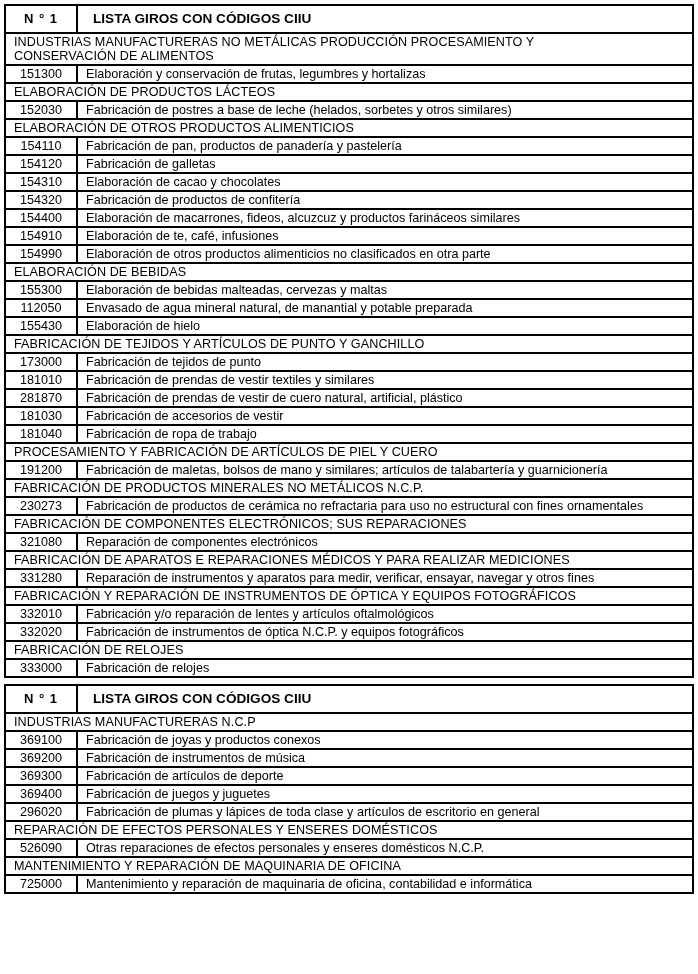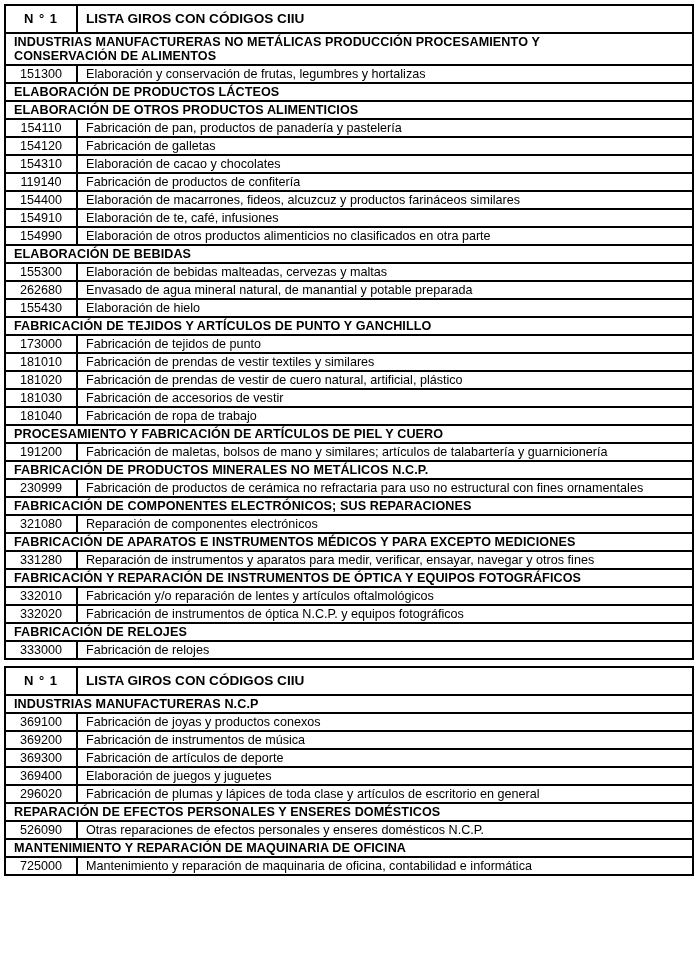--- a/index.html
+++ b/index.html
@@ -28,30 +28,30 @@
     padding: 1px 8px;
     vertical-align: middle;
     overflow: hidden;
   }
   table.ciiu col.c-code { width: 72px; }
   td.code {
     text-align: center;
     padding: 1px 2px;
   }
   td.section {
-    font-weight: bold;
+    font-weight: normal;
     padding: 2px 4px;
     white-space: pre-line;
     letter-spacing: 0.1px;
   }
   tr.header-row td {
     font-weight: bold;
     font-size: 13.6px;
     line-height: 16px;
-    padding: 5px 8px;
+    padding: 5px 15px;
   }
   tr.header-row td.code {
     font-size: 13px;
     letter-spacing: 1px;
   }
   td.desc.justify {
     text-align: justify;
     text-align-last: left;
   }
   .table-gap {
@@ -77,36 +77,40 @@
 CONSERVACIÓN DE ALIMENTOS</td>
         </tr>
         <tr>
           <td class="code">151300</td>
           <td class="desc">Elaboración y conservación de frutas, legumbres y hortalizas</td>
         </tr>
         <tr>
           <td colspan="2" class="section">ELABORACIÓN DE PRODUCTOS LÁCTEOS</td>
         </tr>
         <tr>
+          <td class="code">152030</td>
+          <td class="desc">Fabricación de postres a base de leche (helados, sorbetes y otros similares)</td>
+        </tr>
+        <tr>
           <td colspan="2" class="section">ELABORACIÓN DE OTROS PRODUCTOS ALIMENTICIOS</td>
         </tr>
         <tr>
           <td class="code">154110</td>
           <td class="desc">Fabricación de pan, productos de panadería y pastelería</td>
         </tr>
         <tr>
           <td class="code">154120</td>
           <td class="desc">Fabricación de galletas</td>
         </tr>
         <tr>
           <td class="code">154310</td>
           <td class="desc">Elaboración de cacao y chocolates</td>
         </tr>
         <tr>
-          <td class="code">119140</td>
+          <td class="code">154320</td>
           <td class="desc">Fabricación de productos de confitería</td>
         </tr>
         <tr>
           <td class="code">154400</td>
           <td class="desc">Elaboración de macarrones, fideos, alcuzcuz y productos farináceos similares</td>
         </tr>
         <tr>
           <td class="code">154910</td>
           <td class="desc">Elaboración de te, café, infusiones</td>
         </tr>
@@ -115,40 +119,40 @@
           <td class="desc">Elaboración de otros productos alimenticios no clasificados en otra parte</td>
         </tr>
         <tr>
           <td colspan="2" class="section">ELABORACIÓN DE BEBIDAS</td>
         </tr>
         <tr>
           <td class="code">155300</td>
           <td class="desc">Elaboración de bebidas malteadas, cervezas y maltas</td>
         </tr>
         <tr>
-          <td class="code">262680</td>
+          <td class="code">112050</td>
           <td class="desc">Envasado de agua mineral natural, de manantial y potable preparada</td>
         </tr>
         <tr>
           <td class="code">155430</td>
           <td class="desc">Elaboración de hielo</td>
         </tr>
         <tr>
           <td colspan="2" class="section">FABRICACIÓN DE TEJIDOS Y ARTÍCULOS DE PUNTO Y GANCHILLO</td>
         </tr>
         <tr>
           <td class="code">173000</td>
           <td class="desc">Fabricación de tejidos de punto</td>
         </tr>
         <tr>
           <td class="code">181010</td>
           <td class="desc">Fabricación de prendas de vestir textiles y similares</td>
         </tr>
         <tr>
-          <td class="code">181020</td>
+          <td class="code">281870</td>
           <td class="desc">Fabricación de prendas de vestir de cuero natural, artificial, plástico</td>
         </tr>
         <tr>
           <td class="code">181030</td>
           <td class="desc">Fabricación de accesorios de vestir</td>
         </tr>
         <tr>
           <td class="code">181040</td>
           <td class="desc">Fabricación de ropa de trabajo</td>
         </tr>
@@ -156,32 +160,32 @@
           <td colspan="2" class="section">PROCESAMIENTO Y FABRICACIÓN DE ARTÍCULOS DE PIEL Y CUERO</td>
         </tr>
         <tr>
           <td class="code">191200</td>
           <td class="desc">Fabricación de maletas, bolsos de mano y similares; artículos de talabartería y guarnicionería</td>
         </tr>
         <tr>
           <td colspan="2" class="section">FABRICACIÓN DE PRODUCTOS MINERALES NO METÁLICOS N.C.P.</td>
         </tr>
         <tr>
-          <td class="code">230999</td>
+          <td class="code">230273</td>
           <td class="desc justify">Fabricación de productos de cerámica no refractaria para uso no estructural con fines ornamentales</td>
         </tr>
         <tr>
           <td colspan="2" class="section">FABRICACIÓN DE COMPONENTES ELECTRÓNICOS; SUS REPARACIONES</td>
         </tr>
         <tr>
           <td class="code">321080</td>
           <td class="desc">Reparación de componentes electrónicos</td>
         </tr>
         <tr>
-          <td colspan="2" class="section">FABRICACIÓN DE APARATOS E INSTRUMENTOS MÉDICOS Y PARA EXCEPTO MEDICIONES</td>
+          <td colspan="2" class="section">FABRICACIÓN DE APARATOS E REPARACIONES MÉDICOS Y PARA REALIZAR MEDICIONES</td>
         </tr>
         <tr>
           <td class="code">331280</td>
           <td class="desc">Reparación de instrumentos y aparatos para medir, verificar, ensayar, navegar y otros fines</td>
         </tr>
         <tr>
           <td colspan="2" class="section">FABRICACIÓN Y REPARACIÓN DE INSTRUMENTOS DE ÓPTICA Y EQUIPOS FOTOGRÁFICOS</td>
         </tr>
         <tr>
           <td class="code">332010</td>
@@ -221,21 +225,21 @@
         <tr>
           <td class="code">369200</td>
           <td class="desc">Fabricación de instrumentos de música</td>
         </tr>
         <tr>
           <td class="code">369300</td>
           <td class="desc">Fabricación de artículos de deporte</td>
         </tr>
         <tr>
           <td class="code">369400</td>
-          <td class="desc">Elaboración de juegos y juguetes</td>
+          <td class="desc">Fabricación de juegos y juguetes</td>
         </tr>
         <tr>
           <td class="code">296020</td>
           <td class="desc">Fabricación de plumas y lápices de toda clase y artículos de escritorio en general</td>
         </tr>
         <tr>
           <td colspan="2" class="section">REPARACIÓN DE EFECTOS PERSONALES Y ENSERES DOMÉSTICOS</td>
         </tr>
         <tr>
           <td class="code">526090</td>

